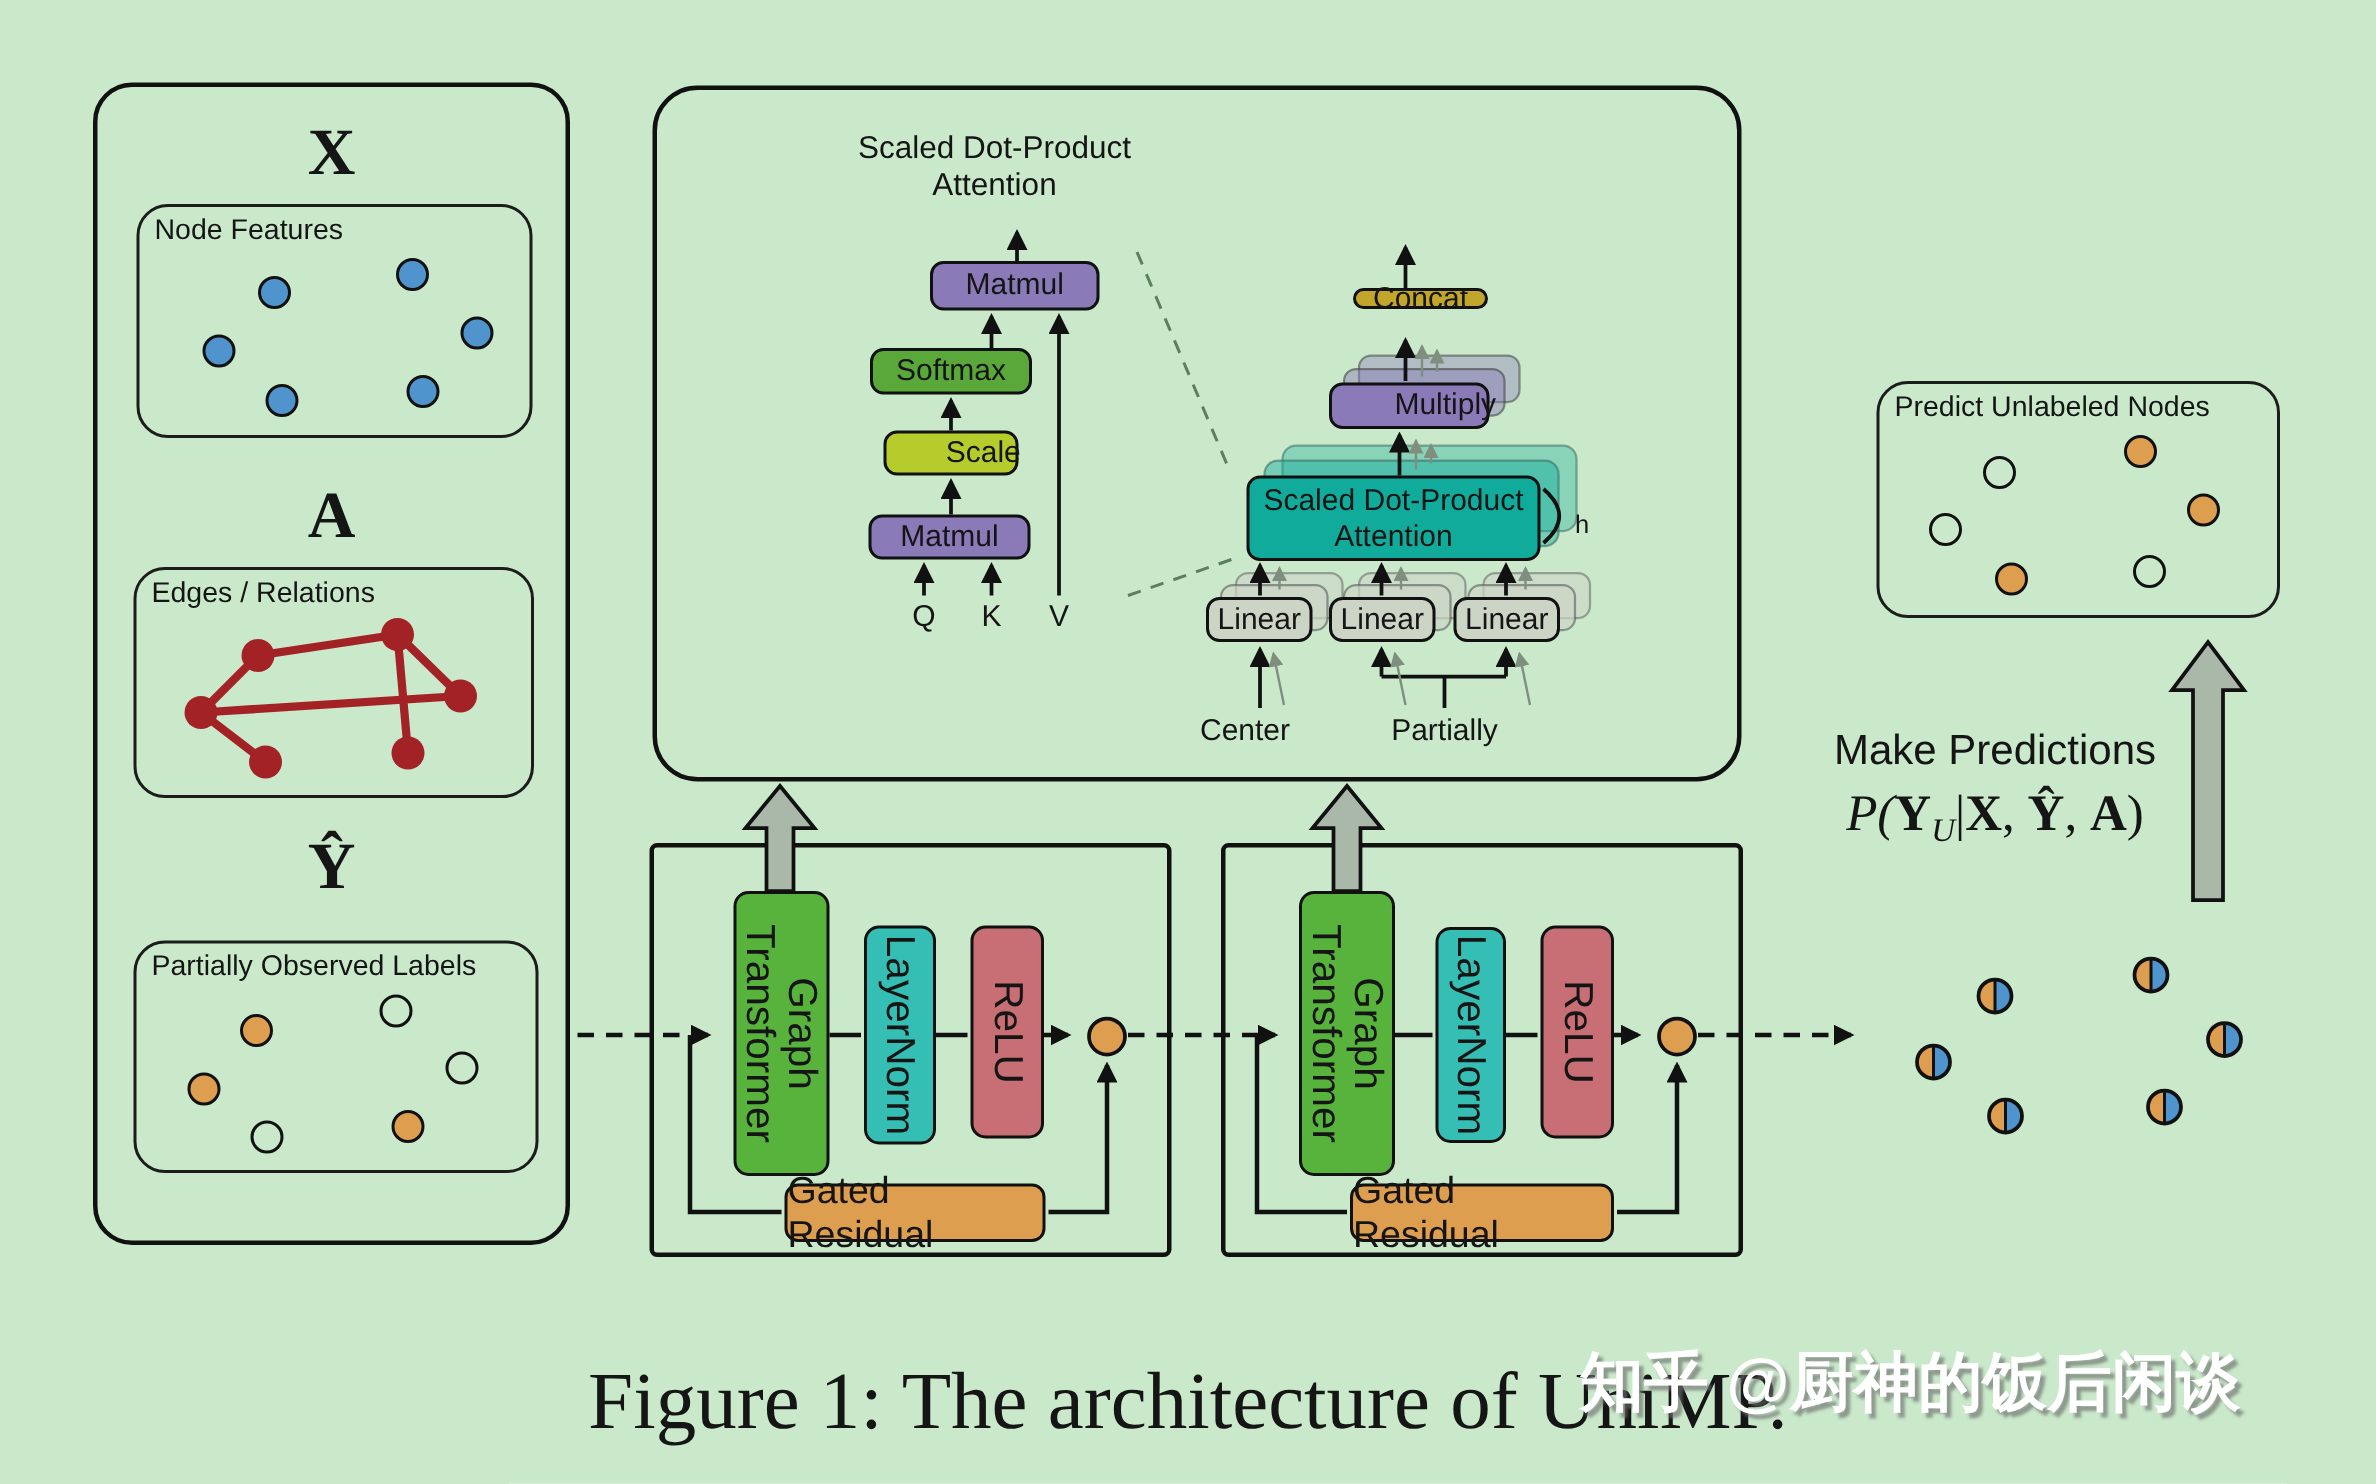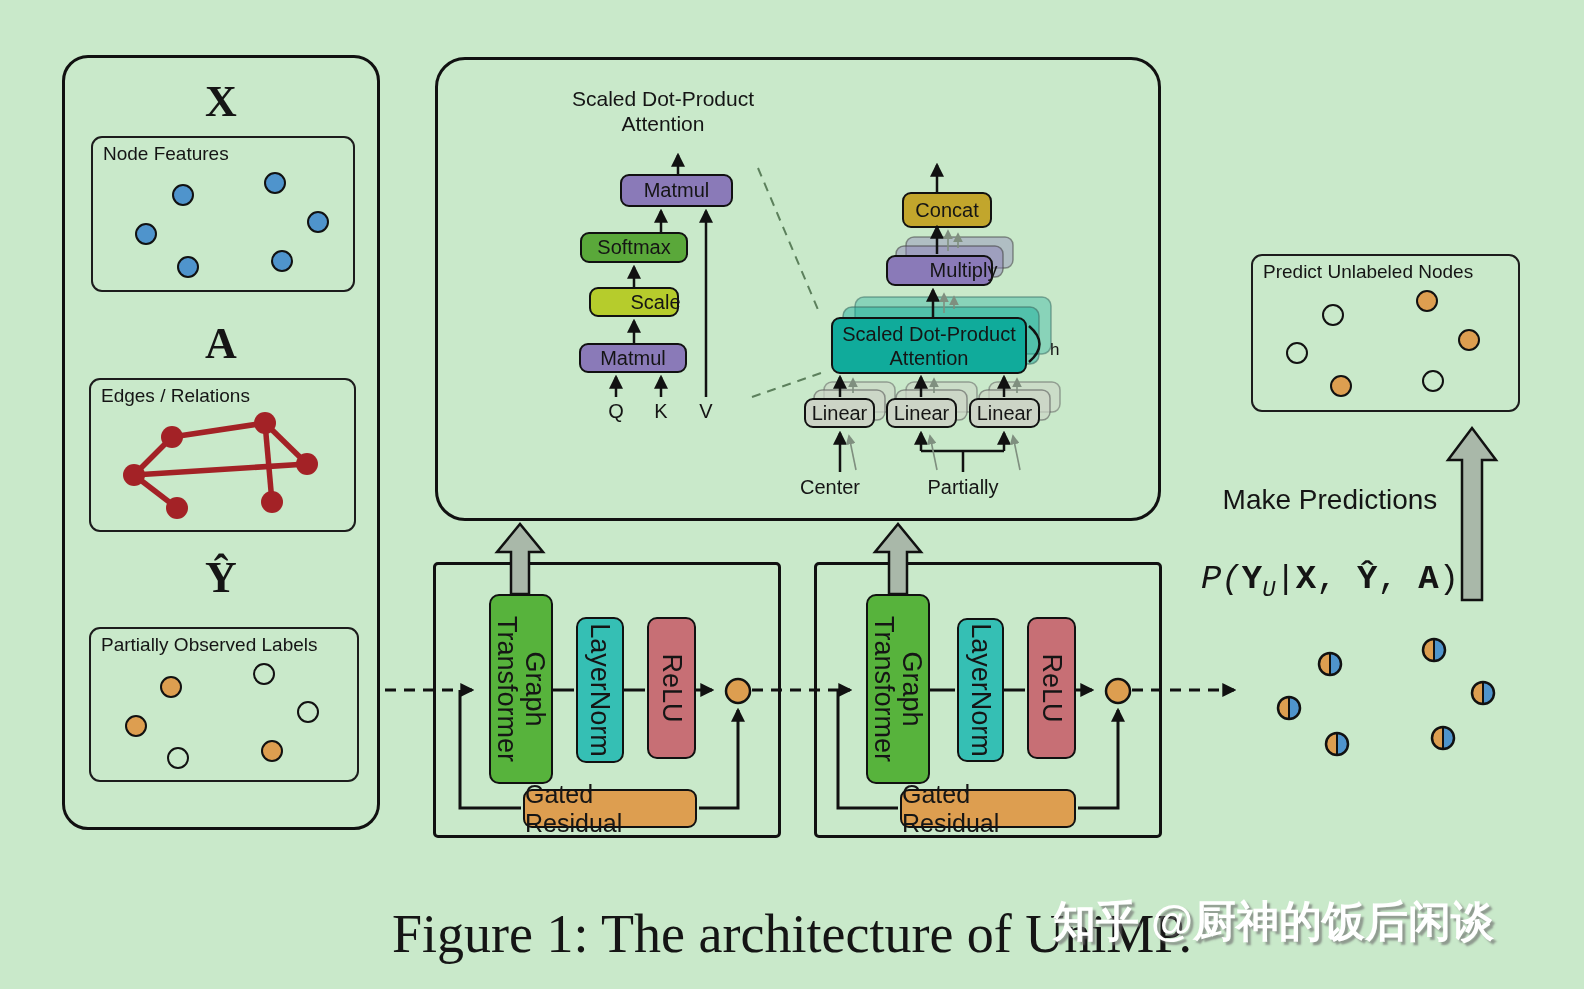--- a/index.html
+++ b/index.html
@@ -7,34 +7,34 @@
     --scale_lime:#b6cc2c; --concat_gold:#c2a62c; --attention_teal:#10ab9b; --layernorm_teal:#35bfb4;
     --transformer_green:#57b33c; --relu_rose:#c76f75; --accent_orange:#dd9e50; --linear_gray:#ccd4c6;
     --node_blue:#4f94cc; --edge_red:#a32226; --arrow_gray:#a9b8a9;
   }
   html,body{margin:0;padding:0;}
   #root{position:relative;width:1584px;height:989px;background:var(--background);
         font-family:"Liberation Sans",sans-serif;color:#151515;overflow:hidden;}
   .abs{position:absolute;}
   svg.layer{position:absolute;left:0;top:0;pointer-events:none;}
   .panel{border:3px solid var(--panel_border);border-radius:26px;background:transparent;box-sizing:border-box;}
-  .subbox{border:2px solid #1c1c1c;border-radius:11px;background:transparent;box-sizing:border-box;}
+  .subbox{border:2px solid #1c1c1c;border-radius:21px;background:transparent;box-sizing:border-box;}
   .sublabel{position:absolute;top:5px;left:10px;font-size:19px;white-space:nowrap;}
   .symbol{font-family:"Liberation Serif",serif;font-weight:bold;font-size:44px;text-align:center;}
   .cbox{border:2.5px solid #111;border-radius:9px;display:flex;align-items:center;justify-content:center;
         font-size:20px;box-sizing:border-box;z-index:2;}
   .title2{text-align:center;font-size:21px;line-height:25px;}
   .blockrect{border:3px solid #111;border-radius:5px;box-sizing:border-box;background:transparent;}
   .vbox{border:2.5px solid #111;border-radius:10px;box-sizing:border-box;z-index:2;}
   .vbox>span{position:absolute;left:50%;top:50%;transform:translate(-50%,-50%) rotate(90deg);
              font-size:27px;text-align:center;line-height:1.04;white-space:pre-line;}
   .caption{font-family:"Liberation Serif",serif;font-size:54px;text-align:center;width:100%;}
   .watermark{font-size:43px;font-weight:bold;color:#ffffff;white-space:nowrap;
              text-shadow:3px 3px 2px rgba(110,110,110,0.65);z-index:6;}
-  .formula{font-family:Liberation Mono, monospace;font-size:34px;text-align:center;white-space:nowrap;margin-top:36px;}
+  .formula{font-family:Liberation Serif, serif;font-size:34px;text-align:center;white-space:nowrap;}
   .formula .it{font-style:italic;}
   .formula b{font-weight:bold;}
   .formula sub{font-size:22px;font-style:italic;}
   .mp{font-size:28px;text-align:center;}
   .mha-title{font-weight:bold;font-size:22px;text-align:center;}
   .z2{z-index:2;}
 </style>
 </head>
 <body>
 
@@ -87,21 +87,21 @@
   <div class="abs cbox" style="left:589px;top:287px;width:90px;height:30px;background:var(--scale_lime);padding-left:43px;">
       <span>Scale</span>
     </div>
   <div class="abs cbox" style="left:579px;top:343px;width:108px;height:30px;background:var(--purple);">
       <span>Matmul</span>
     </div>
   <div class="abs z2" style="left:604px;top:400px;width:24px;font-size:20px;text-align:center;">Q</div>
   <div class="abs z2" style="left:649px;top:400px;width:24px;font-size:20px;text-align:center;">K</div>
   <div class="abs z2" style="left:694px;top:400px;width:24px;font-size:20px;text-align:center;">V</div>
 
-  <div class="abs cbox" style="left:902px;top:192px;width:90px;height:36px;background:var(--concat_gold);">
+  <div class="abs cbox" style="left:902px;top:192px;width:90px;height:14px;background:var(--concat_gold);">
       <span>Concat</span>
     </div>
   <div class="abs cbox" style="left:886px;top:255px;width:107px;height:31px;background:var(--purple);padding-left:48px;">
       <span>Multiply</span>
     </div>
   <div class="abs cbox" style="left:831px;top:317px;width:196px;height:57px;background:var(--attention_teal);flex-direction:column;line-height:24px;">
     <span>Scaled Dot-Product</span>
     <span>Attention</span>
   </div>
   <div class="abs z2" style="left:1050px;top:340px;width:20px;font-size:17px;">h</div>

